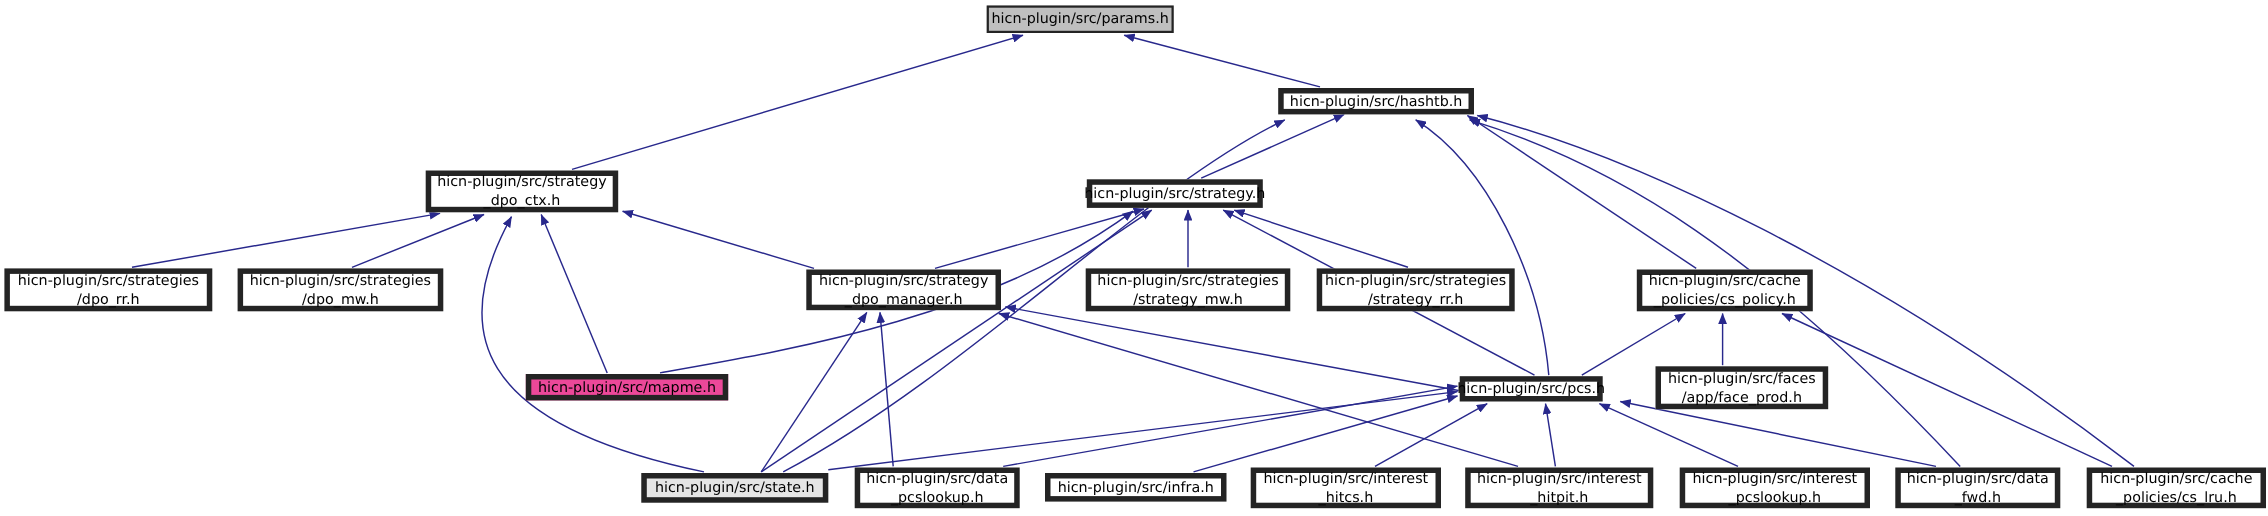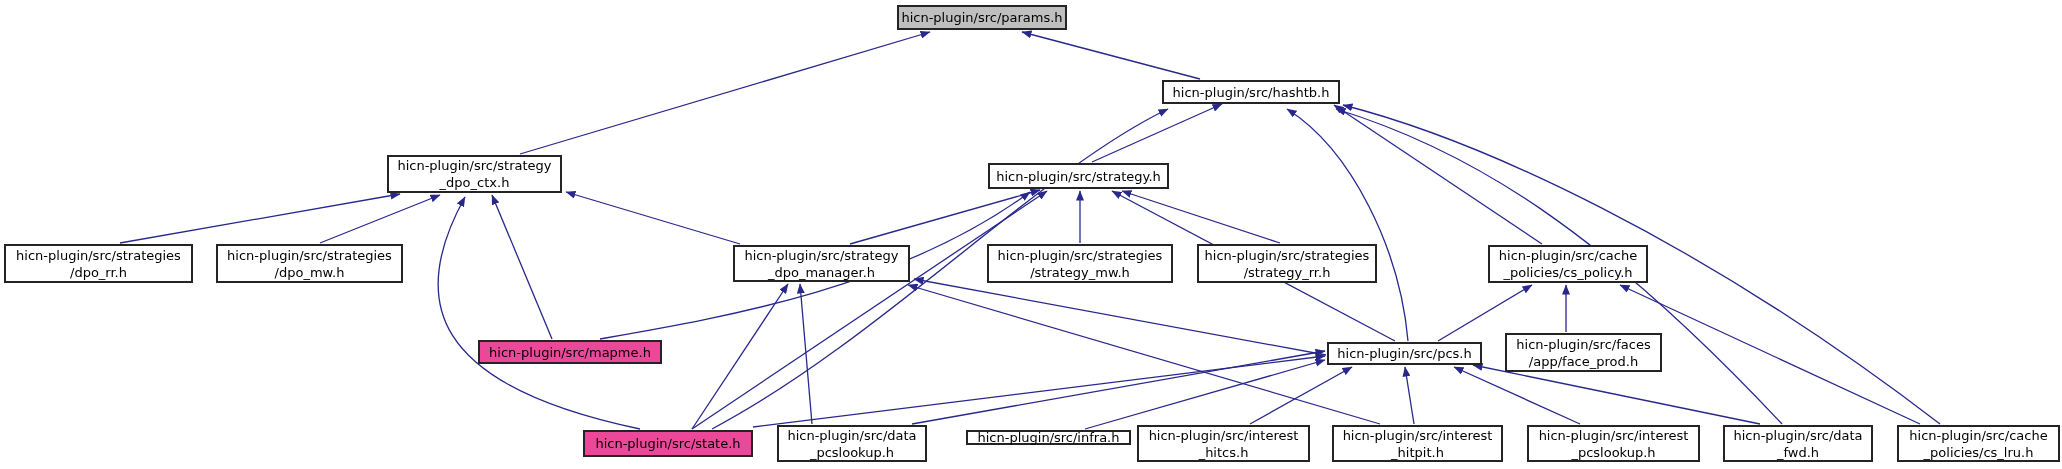--- a/index.html
+++ b/index.html
@@ -9,21 +9,21 @@
     background:#ffffff;
     font-family:"DejaVu Sans","Liberation Sans",sans-serif;
     overflow:hidden;
   }
   #edges{position:absolute;left:0;top:0;z-index:1;}
   .node{
     position:absolute;
     z-index:2;
     box-sizing:border-box;
     background:#ffffff;
-    border:2px solid #14b8a6;
+    border:5px solid #14b8a6;
     display:flex;
     flex-direction:column;
     align-items:center;
     justify-content:center;
     text-align:center;
     font-size:13px;
     line-height:17px;
     color:#000000;
     white-space:nowrap;
     cursor:pointer;
@@ -84,21 +84,21 @@
       <div class="node focus" style="left: 897px; top: 5px; width: 170px; height: 25px; border-color: rgb(36, 36, 36); background: rgb(191, 191, 191); color: rgb(0, 0, 0);">
         <span>hicn-plugin/src/params.h</span>
       </div>
       <div class="node" style="left: 1162px; top: 80px; width: 178px; height: 24px; border-color: rgb(36, 36, 36); background: rgb(255, 255, 255); color: rgb(0, 0, 0);">
         <span>hicn-plugin/src/hashtb.h</span>
       </div>
       <div class="node" style="left: 387px; top: 155px; width: 175px; height: 38px; border-color: rgb(36, 36, 36); background: rgb(255, 255, 255); color: rgb(0, 0, 0);">
         <span>hicn-plugin/src/strategy</span>
         <span>_dpo_ctx.h</span>
       </div>
-      <div class="node" style="left: 988px; top: 163px; width: 181px; height: 26px; border-color: rgb(36, 36, 36); background: rgb(255, 255, 255); color: rgb(0, 0, 0);">
+      <div class="node" style="left: 988px; top: 163px; width: 160px; height: 26px; border-color: rgb(36, 36, 36); background: rgb(255, 255, 255); color: rgb(0, 0, 0);">
         <span>hicn-plugin/src/strategy.h</span>
       </div>
       <div class="node" style="left: 4px; top: 244px; width: 189px; height: 39px; border-color: rgb(36, 36, 36); background: rgb(255, 255, 255); color: rgb(0, 0, 0);">
         <span>hicn-plugin/src/strategies</span>
         <span>/dpo_rr.h</span>
       </div>
       <div class="node" style="left: 216px; top: 244px; width: 187px; height: 39px; border-color: rgb(36, 36, 36); background: rgb(255, 255, 255); color: rgb(0, 0, 0);">
         <span>hicn-plugin/src/strategies</span>
         <span>/dpo_mw.h</span>
       </div>
@@ -114,35 +114,35 @@
         <span>hicn-plugin/src/strategies</span>
         <span>/strategy_rr.h</span>
       </div>
       <div class="node" style="left: 1488px; top: 245px; width: 160px; height: 38px; border-color: rgb(36, 36, 36); background: rgb(255, 255, 255); color: rgb(0, 0, 0);">
         <span>hicn-plugin/src/cache</span>
         <span>_policies/cs_policy.h</span>
       </div>
       <div class="node" style="left: 478px; top: 340px; width: 184px; height: 24px; border-color: rgb(36, 36, 36); background: #ec4899; color: rgb(0, 0, 0);">
         <span>hicn-plugin/src/mapme.h</span>
       </div>
-      <div class="node" style="left: 1327px; top: 342px; width: 155px; height: 23px; border-color: rgb(36, 36, 36); background: rgb(255, 255, 255); color: rgb(0, 0, 0);">
+      <div class="node" style="left: 1327px; top: 342px; width: 130px; height: 23px; border-color: rgb(36, 36, 36); background: rgb(255, 255, 255); color: rgb(0, 0, 0);">
         <span>hicn-plugin/src/pcs.h</span>
       </div>
       <div class="node" style="left: 1505px; top: 333px; width: 157px; height: 39px; border-color: rgb(36, 36, 36); background: rgb(255, 255, 255); color: rgb(0, 0, 0);">
         <span>hicn-plugin/src/faces</span>
         <span>/app/face_prod.h</span>
       </div>
-      <div class="node" style="left: 583px; top: 430px; width: 170px; height: 27px; border-color: rgb(36, 36, 36); background: #ec4899; color: rgb(0, 0, 0);">
+      <div class="node" style="left: 583px; top: 430px; width: 170px; height: 27px; border-color: rgb(36, 36, 36); background: #e5e5e5; color: rgb(0, 0, 0);">
         <span>hicn-plugin/src/state.h</span>
       </div>
       <div class="node" style="left: 777px; top: 425px; width: 150px; height: 37px; border-color: rgb(36, 36, 36); background: rgb(255, 255, 255); color: rgb(0, 0, 0);">
         <span>hicn-plugin/src/data</span>
         <span>_pcslookup.h</span>
       </div>
-      <div class="node" style="left: 950px; top: 430px; width: 165px; height: 15px; border-color: rgb(36, 36, 36); background: rgb(255, 255, 255); color: rgb(0, 0, 0); margin-left: 16px;">
+      <div class="node" style="left: 950px; top: 430px; width: 165px; height: 26px; border-color: rgb(36, 36, 36); background: rgb(255, 255, 255); color: rgb(0, 0, 0);">
         <span>hicn-plugin/src/infra.h</span>
       </div>
       <div class="node" style="left: 1137px; top: 425px; width: 173px; height: 37px; border-color: rgb(36, 36, 36); background: rgb(255, 255, 255); color: rgb(0, 0, 0);">
         <span>hicn-plugin/src/interest</span>
         <span>_hitcs.h</span>
       </div>
       <div class="node" style="left: 1332px; top: 425px; width: 171px; height: 37px; border-color: rgb(36, 36, 36); background: rgb(255, 255, 255); color: rgb(0, 0, 0);">
         <span>hicn-plugin/src/interest</span>
         <span>_hitpit.h</span>
       </div>

